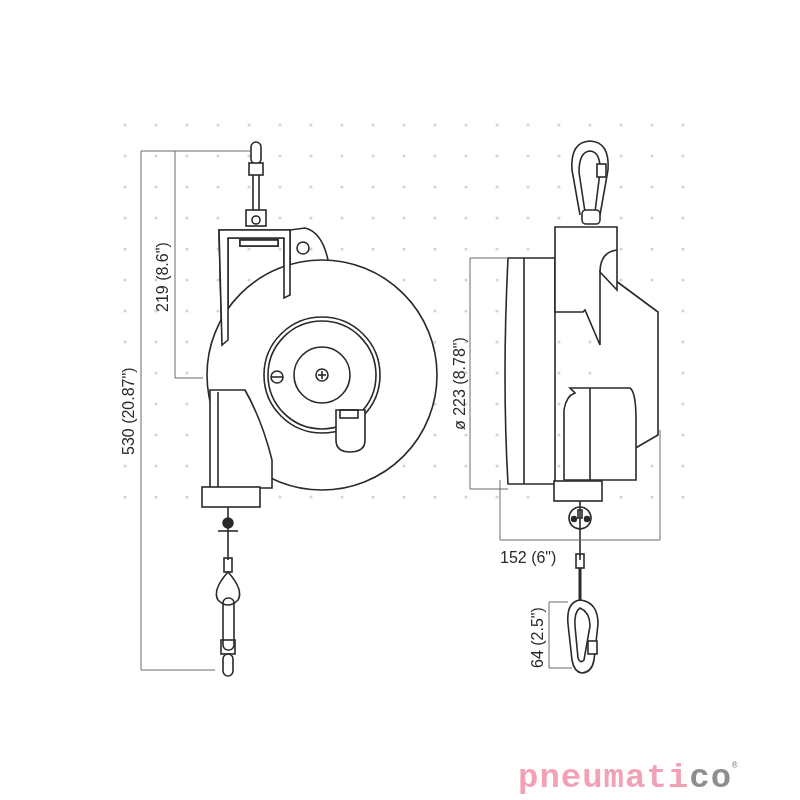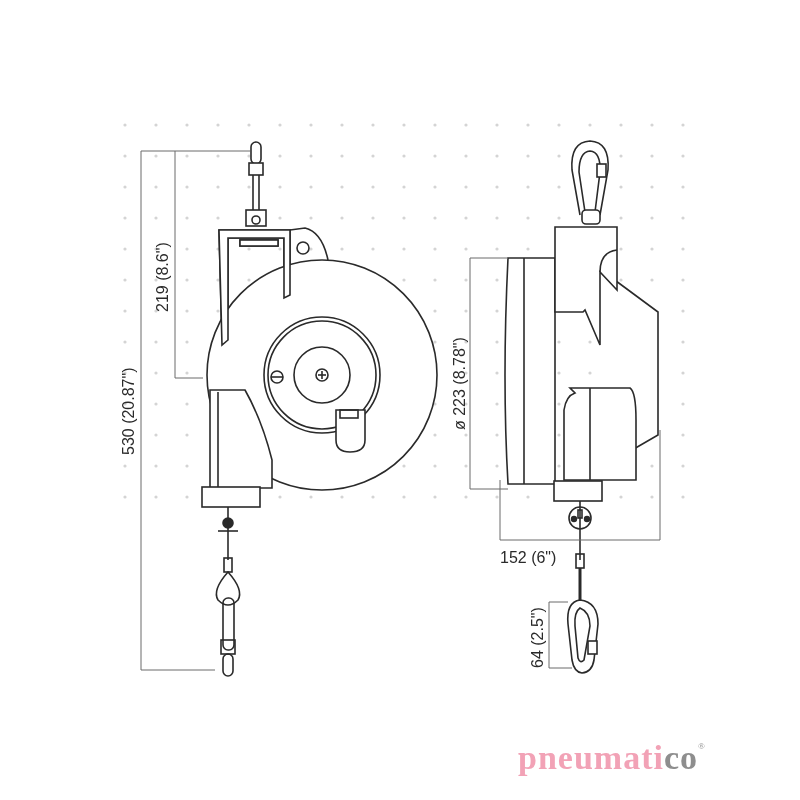--- a/index.html
+++ b/index.html
@@ -1,21 +1,21 @@
 <!DOCTYPE html>
 <html><head>
   <meta charset="utf-8">
   <style>
     html, body { margin: 0; padding: 0; background: #ffffff; }
     body { width: 800px; height: 800px; position: relative; overflow: hidden; font-family: "Liberation Sans", sans-serif; }
     #drawing { position: absolute; left: 0; top: 0; width: 800px; height: 800px; }
     .dim-text { font-family: "Liberation Sans", sans-serif; font-size: 16px; fill: #2a2a2a; }
     .logo {
-      position: absolute; left: 518px; top: 740px; height: 36px;
-      font-family: Liberation Serif, serif; font-weight: bold; font-size: 34px;
+      position: absolute; left: 518px; top: 760px; height: 36px;
+      font-family: Liberation Mono, monospace; font-weight: bold; font-size: 34px;
       letter-spacing: 1px; line-height: 36px; white-space: nowrap;
     }
     .logo .pink { color: #f2a2b6; }
     .logo .grey { color: #8e8e8e; }
     .logo .reg { color: #8e8e8e; font-size: 9px; vertical-align: top; line-height: 12px; font-weight: normal; }
   </style>
 </head>
 <body>
 
 <svg id="drawing" viewBox="0 0 800 800" xmlns="http://www.w3.org/2000/svg">

